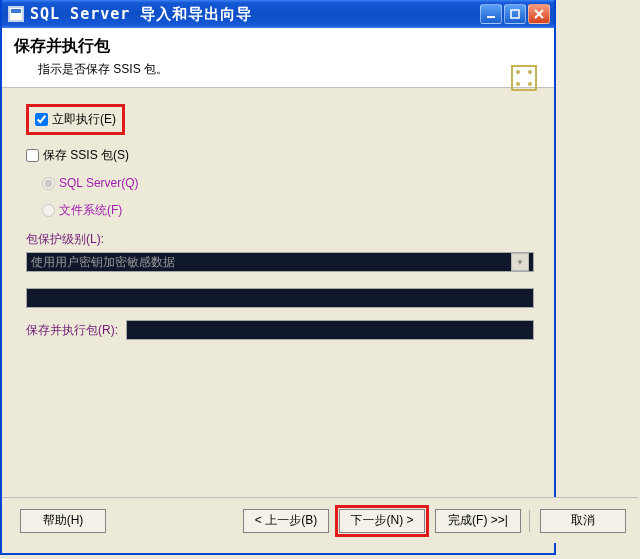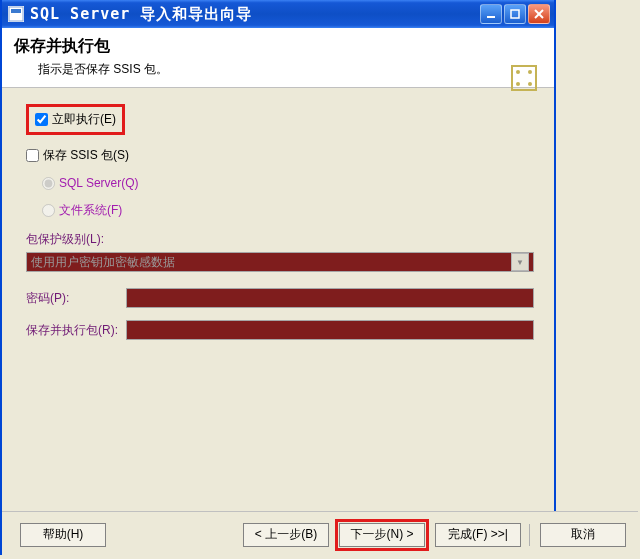--- a/index.html
+++ b/index.html
@@ -90,21 +90,21 @@
     padding: 4px 6px;
     display: inline-flex;
     align-items: center;
   }
 
   .field-label { width: 100px; }
   .select-box, .text-box {
     flex: 1;
     height: 20px;
     border: 1px solid #a6a6a6;
-    background: #7f1d1d;
+    background: #0f172a;
     box-sizing: border-box;
     padding: 2px 4px;
     display: flex;
     align-items: center;
     justify-content: space-between;
     color: #9a9a9a;
   }
   .select-arrow {
     width: 16px;
     height: 16px;
@@ -114,21 +114,21 @@
     align-items: center;
     justify-content: center;
     font-size: 8px;
     color: #888;
   }
 
   .button-bar {
     position: absolute;
     left: 2px;
     right: 2px;
-    bottom: 2px;
+    bottom: 16px;
     border-top: 1px solid #c0c0c0;
     height: 46px;
     display: flex;
     align-items: center;
     padding: 0 12px;
     box-sizing: border-box;
     background: #ece9d8;
   }
   .button-bar .spacer { flex: 1; }
   .btn {
@@ -241,21 +241,20 @@
         <span>包保护级别(L):</span>
       </div>
       <div class="row indent1">
         <div class="select-box">
           <span>使用用户密钥加密敏感数据</span>
           <span class="select-arrow">▼</span>
         </div>
       </div>
 
       <div class="row indent1" style="margin-top:16px;">
-        <span class="field-label disabled">密码(P):</span>
         <div class="text-box"></div>
       </div>
 
       <div class="row indent1">
         <span class="field-label disabled">保存并执行包(R):</span>
         <div class="text-box"></div>
       </div>
 
     </div>
 

